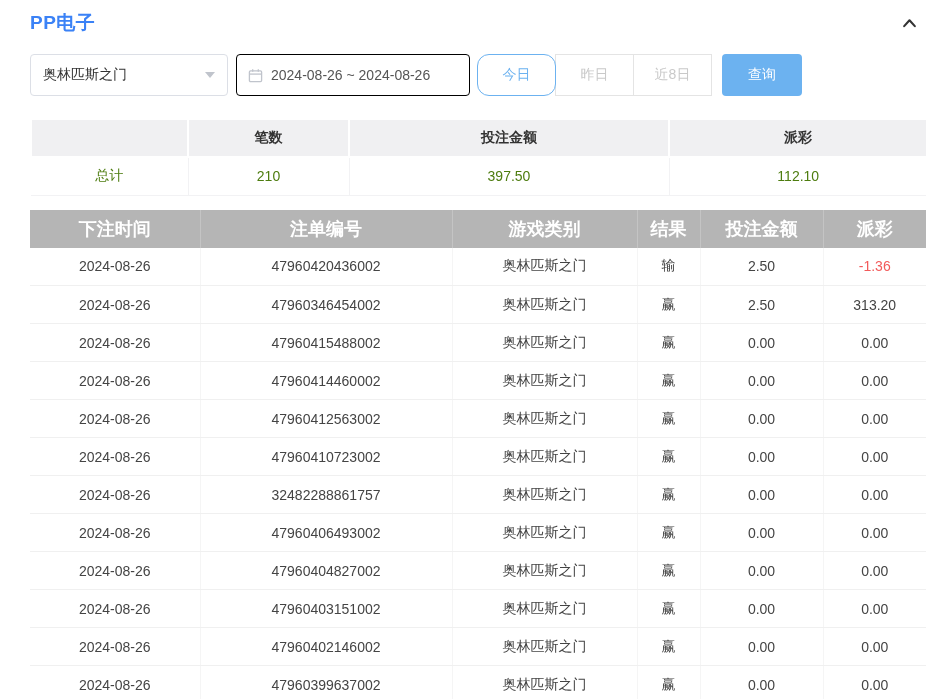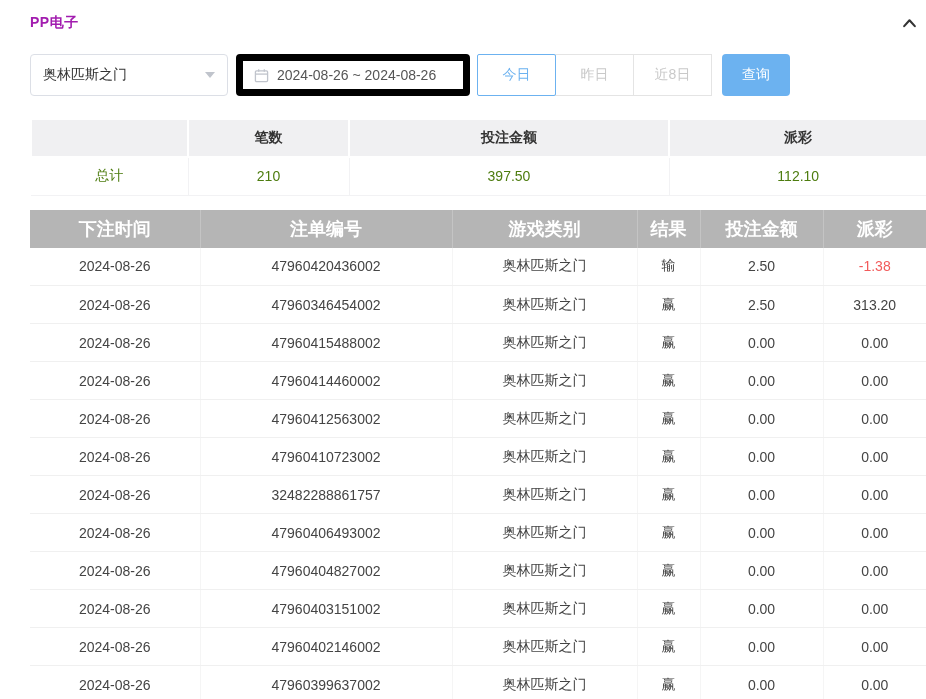--- a/index.html
+++ b/index.html
@@ -7,46 +7,46 @@
     width: 926px; height: 699px;
     overflow: hidden;
     background: #fff;
     font-family: "Liberation Sans", "DejaVu Sans", sans-serif;
   }
   .page { width: 926px; padding: 12px 0 0 30px; }
   .content { width: 896px; }
 
   
   .panel-header { display: flex; align-items: center; justify-content: space-between; padding-right: 8px; height: 22px; }
-  .title { font-size: 14px; font-weight: bold; color: #a21caf; letter-spacing: .5px; }
+  .title { font-size: 19px; font-weight: bold; color: #3b82f6; letter-spacing: .5px; }
   .collapse-btn { cursor: pointer; display: flex; align-items: center; }
 
   
   .filter-row { display: flex; align-items: center; margin-top: 20px; }
   .select-box {
     width: 198px; height: 42px; border: 1px solid #dcdfe6; border-radius: 4px;
     display: flex; align-items: center; justify-content: space-between;
     padding: 0 12px; font-size: 14px; color: #333; cursor: pointer; background: #fff;
   }
   .caret-down { width: 0; height: 0; border-left: 5px solid transparent; border-right: 5px solid transparent; border-top: 6px solid #c0c4cc; }
   .date-box {
-    margin-left: 8px; width: 234px; height: 42px; border: 7px solid #000000; border-radius: 4px;
+    margin-left: 8px; width: 234px; height: 42px; border: 1px solid #000000; border-radius: 4px;
     display: flex; align-items: center; gap: 8px; padding: 0 11px;
     font-size: 14px; color: #555; cursor: pointer; background: #fff;
   }
   .btn-group { display: flex; margin-left: 8px; }
   .quick-btn {
     width: 79px; height: 42px; background: #fff; border: 1px solid #e4e4e4;
     color: #c9c9c9; font-size: 14px; cursor: pointer; margin-left: -1px;
     display: flex; align-items: center; justify-content: center; position: relative;
     font-family: inherit;
   }
-  .quick-btn.active { border-color: #6cb2f0; color: #6cb2f0; z-index: 1; border-radius: 2px; }
+  .quick-btn.active { border-color: #6cb2f0; color: #6cb2f0; z-index: 1; border-radius: 12px; }
   .query-btn {
-    margin-left: 10px; width: 68px; height: 42px; border: none; border-radius: 4px;
+    margin-left: 10px; width: 80px; height: 42px; border: none; border-radius: 4px;
     background: #6cb2f0; color: #fff; font-size: 14px; cursor: pointer; font-family: inherit;
   }
 
   
   table { border-collapse: collapse; table-layout: fixed; }
   .summary-table { width: 896px; margin-top: 22px; font-size: 14px; }
   .summary-table th {
     background: #f0f0f2; height: 38px; font-weight: bold; color: #333;
     text-align: center; border: 2px solid #fff;
   }
@@ -158,21 +158,21 @@
           <th>派彩</th>
         </tr>
       </thead>
       <tbody>
           <tr>
             <td>2024-08-26</td>
             <td>47960420436002</td>
             <td>奥林匹斯之门</td>
             <td>输</td>
             <td>2.50</td>
-            <td class="neg">-1.38</td>
+            <td class="neg">-1.36</td>
           </tr>
           <tr>
             <td>2024-08-26</td>
             <td>47960346454002</td>
             <td>奥林匹斯之门</td>
             <td>赢</td>
             <td>2.50</td>
             <td>313.20</td>
           </tr>
           <tr>

